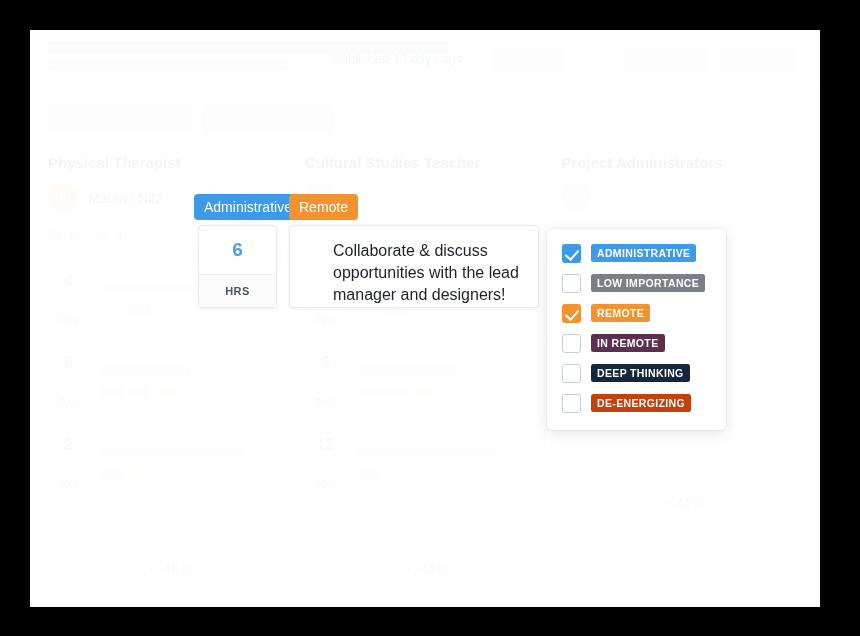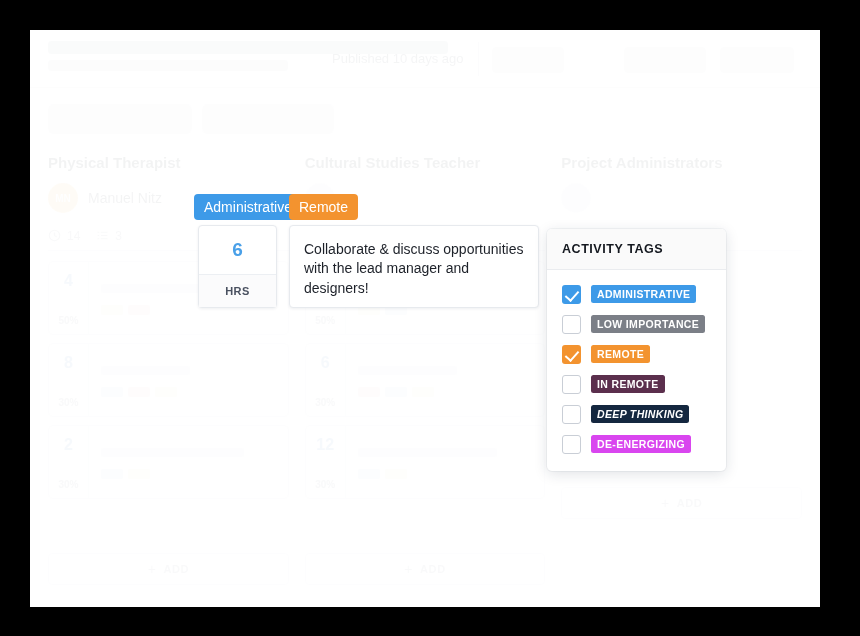--- a/index.html
+++ b/index.html
@@ -298,23 +298,24 @@
     left: 259px; top: 195px;
     width: 250px; height: 83px;
     background: #ffffff;
     border: 1px solid #e7eaee;
     border-radius: 4px;
     box-shadow: 0 1px 3px rgba(20,30,50,0.07);
     z-index: 40;
     padding: 14px 14px 0 14px;
   }
   .desc-text {
-    font-size: 14px;
+    font-size: 16px;
     line-height: 1.38;
     color: #1d2129;
+    margin-left: 29px;
   }
 
   
   .tags-panel {
     position: absolute;
     left: 517px; top: 199px;
     width: 179px;
     background: #ffffff;
     border-radius: 5px;
     box-shadow: 0 3px 14px rgba(25,35,60,0.13), 0 0 0 1px rgba(30,40,60,0.045);
@@ -563,43 +564,42 @@
     <div class="hrs-card">
       <div class="hrs-value">6</div>
       <div class="hrs-label">HRS</div>
     </div>
 
     <div class="desc-card">
       <div class="desc-text">Collaborate &amp; discuss opportunities with the lead manager and designers!</div>
     </div>
 
     <div class="tags-panel">
-      <div class="tags-header">ACTIVITY TAGS</div>
       <div class="tags-body" id="tags-body">
           <div class="tag-row">
             <div class="tag-check checked" style="background: rgb(61, 154, 232);"></div>
             <span class="tag-pill" style="background: rgb(61, 154, 232);">ADMINISTRATIVE</span>
           </div>
           <div class="tag-row">
             <div class="tag-check"></div>
             <span class="tag-pill" style="background: rgb(123, 127, 135);">LOW IMPORTANCE</span>
           </div>
           <div class="tag-row">
             <div class="tag-check checked" style="background: rgb(243, 147, 47);"></div>
             <span class="tag-pill" style="background: rgb(243, 147, 47);">REMOTE</span>
           </div>
           <div class="tag-row">
             <div class="tag-check"></div>
             <span class="tag-pill" style="background: rgb(91, 47, 77);">IN REMOTE</span>
           </div>
           <div class="tag-row">
             <div class="tag-check"></div>
-            <span class="tag-pill" style="background: rgb(20, 39, 63); font-style: italic;">DEEP THINKING</span>
+            <span class="tag-pill" style="background: rgb(20, 39, 63);">DEEP THINKING</span>
           </div>
           <div class="tag-row">
             <div class="tag-check"></div>
-            <span class="tag-pill" style="background: #d946ef;">DE-ENERGIZING</span>
+            <span class="tag-pill" style="background: #c2410c;">DE-ENERGIZING</span>
           </div>
         </div>
     </div>
 
   </div>
 </div>
 
 </body></html>

